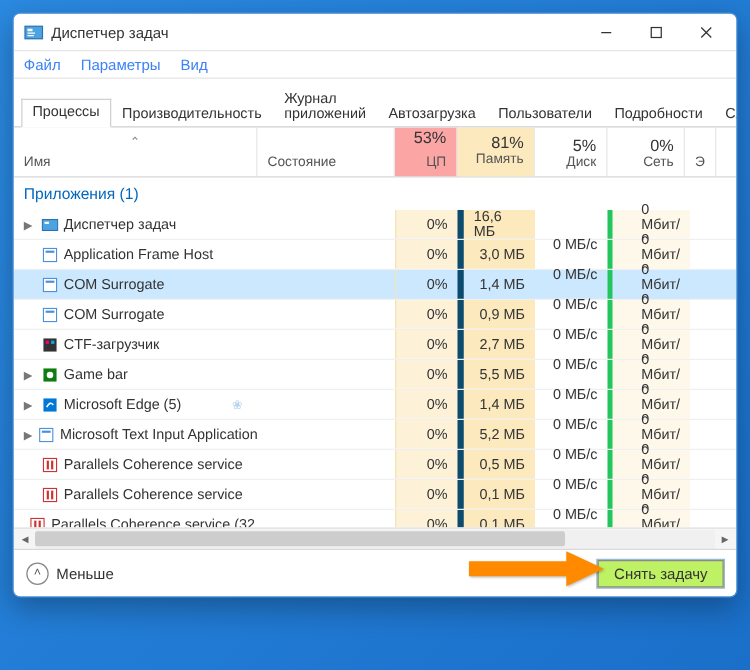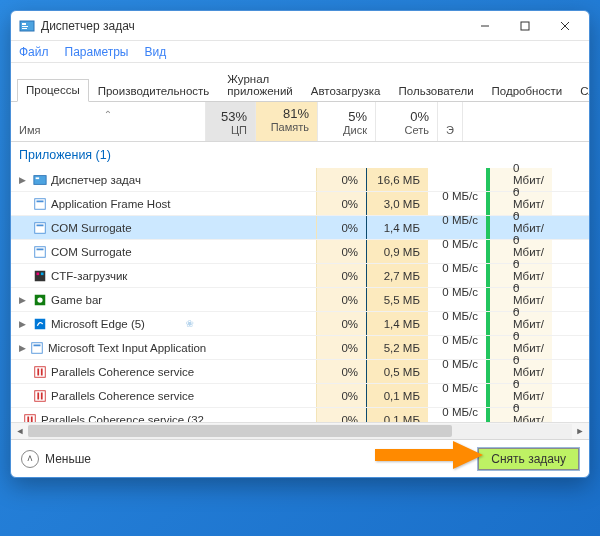--- a/index.html
+++ b/index.html
@@ -97,21 +97,21 @@
     padding: 0 8px 5px 8px;
     border-right: 1px solid #e8e8e8;
   }
   .th .pct { text-align: right; font-size: 13px; color: #333; }
   .th .lbl { text-align: right; }
   .th-name { flex: 0 0 195px; justify-content: flex-end; }
   .th-name .lbl { text-align: left; }
   .th-name .expand-glyph { text-align: center; color:#888; font-size:10px; margin-bottom:4px; }
   .th-status { flex: 0 0 110px; justify-content: flex-end; }
   .th-status .lbl { text-align: left; }
-  .th-cpu   { flex: 0 0 50px; background: #e5e5e5; }
+  .th-cpu   { flex: 0 0 50px; background: #fca5a5; justify-content: space-between; }
   .th-mem   { flex: 0 0 62px; background: #fceabe; justify-content: center; }
   .th-disk  { flex: 0 0 58px; }
   .th-net   { flex: 0 0 62px; }
   .th-extra { flex: 0 0 12px; }
   .tbody {
     flex: 1;
     overflow: hidden;
   }
   .group-header {
     color: #0067c0;
@@ -123,21 +123,21 @@
     height: 24px;
     align-items: stretch;
     border-bottom: 1px solid #f0f0f0;
   }
   .row.selected { background: #cce8ff; }
   .cell { display:flex; align-items:center; padding: 0 8px; font-size: 11.5px; color:#333; }
   .c-name { flex:0 0 195px; gap:4px; overflow:hidden; white-space:nowrap; }
   .c-name .disclosure { width:10px; color:#777; font-size:9px; }
   .c-status { flex:0 0 110px; }
   .c-cpu  { flex:0 0 50px; justify-content:flex-end; background:#fdf2d8; border-left:1px solid #f3e4b8;}
-  .c-mem  { flex:0 0 62px; justify-content:flex-end; background:#fceabe; border-left:1px solid #0c4a6e;}
+  .c-mem  { flex:0 0 62px; justify-content:flex-end; background:#fceabe; border-left:5px solid #0c4a6e;}
   .c-disk { flex:0 0 58px; justify-content:flex-end; background:#fdf8e9; border-left:1px solid #f5edd0;margin-top:28px;}
   .c-net  { flex:0 0 62px; justify-content:flex-end; background:#fdf8e9; border-left:4px solid #22c55e;padding-left:23px;}
   .row.selected .c-cpu, .row.selected .c-mem, .row.selected .c-disk, .row.selected .c-net { background:#cce8ff; }
   .c-extra{ flex:0 0 12px; }
   .proc-icon { width:14px; height:14px; display:inline-flex; align-items:center; justify-content:center; }
   .proc-icon svg { width:14px; height:14px; }
   .hscroll {
     height: 17px;
     border-top: 1px solid #e0e0e0;
     display: flex;
@@ -234,20 +234,23 @@
       <div class="tab">Службы</div>
     </div>
 
     <div class="table-wrap">
 
       <div class="thead">
         <div class="th th-name">
           <span class="expand-glyph">⌃</span>
           <span class="lbl">Имя</span>
         </div>
+        <div class="th th-status">
+          <span class="lbl">Состояние</span>
+        </div>
         <div class="th th-cpu">
           <span class="pct">53%</span>
           <span class="lbl">ЦП</span>
         </div>
         <div class="th th-mem">
           <span class="pct">81%</span>
           <span class="lbl">Память</span>
         </div>
         <div class="th th-disk">
           <span class="pct">5%</span>

